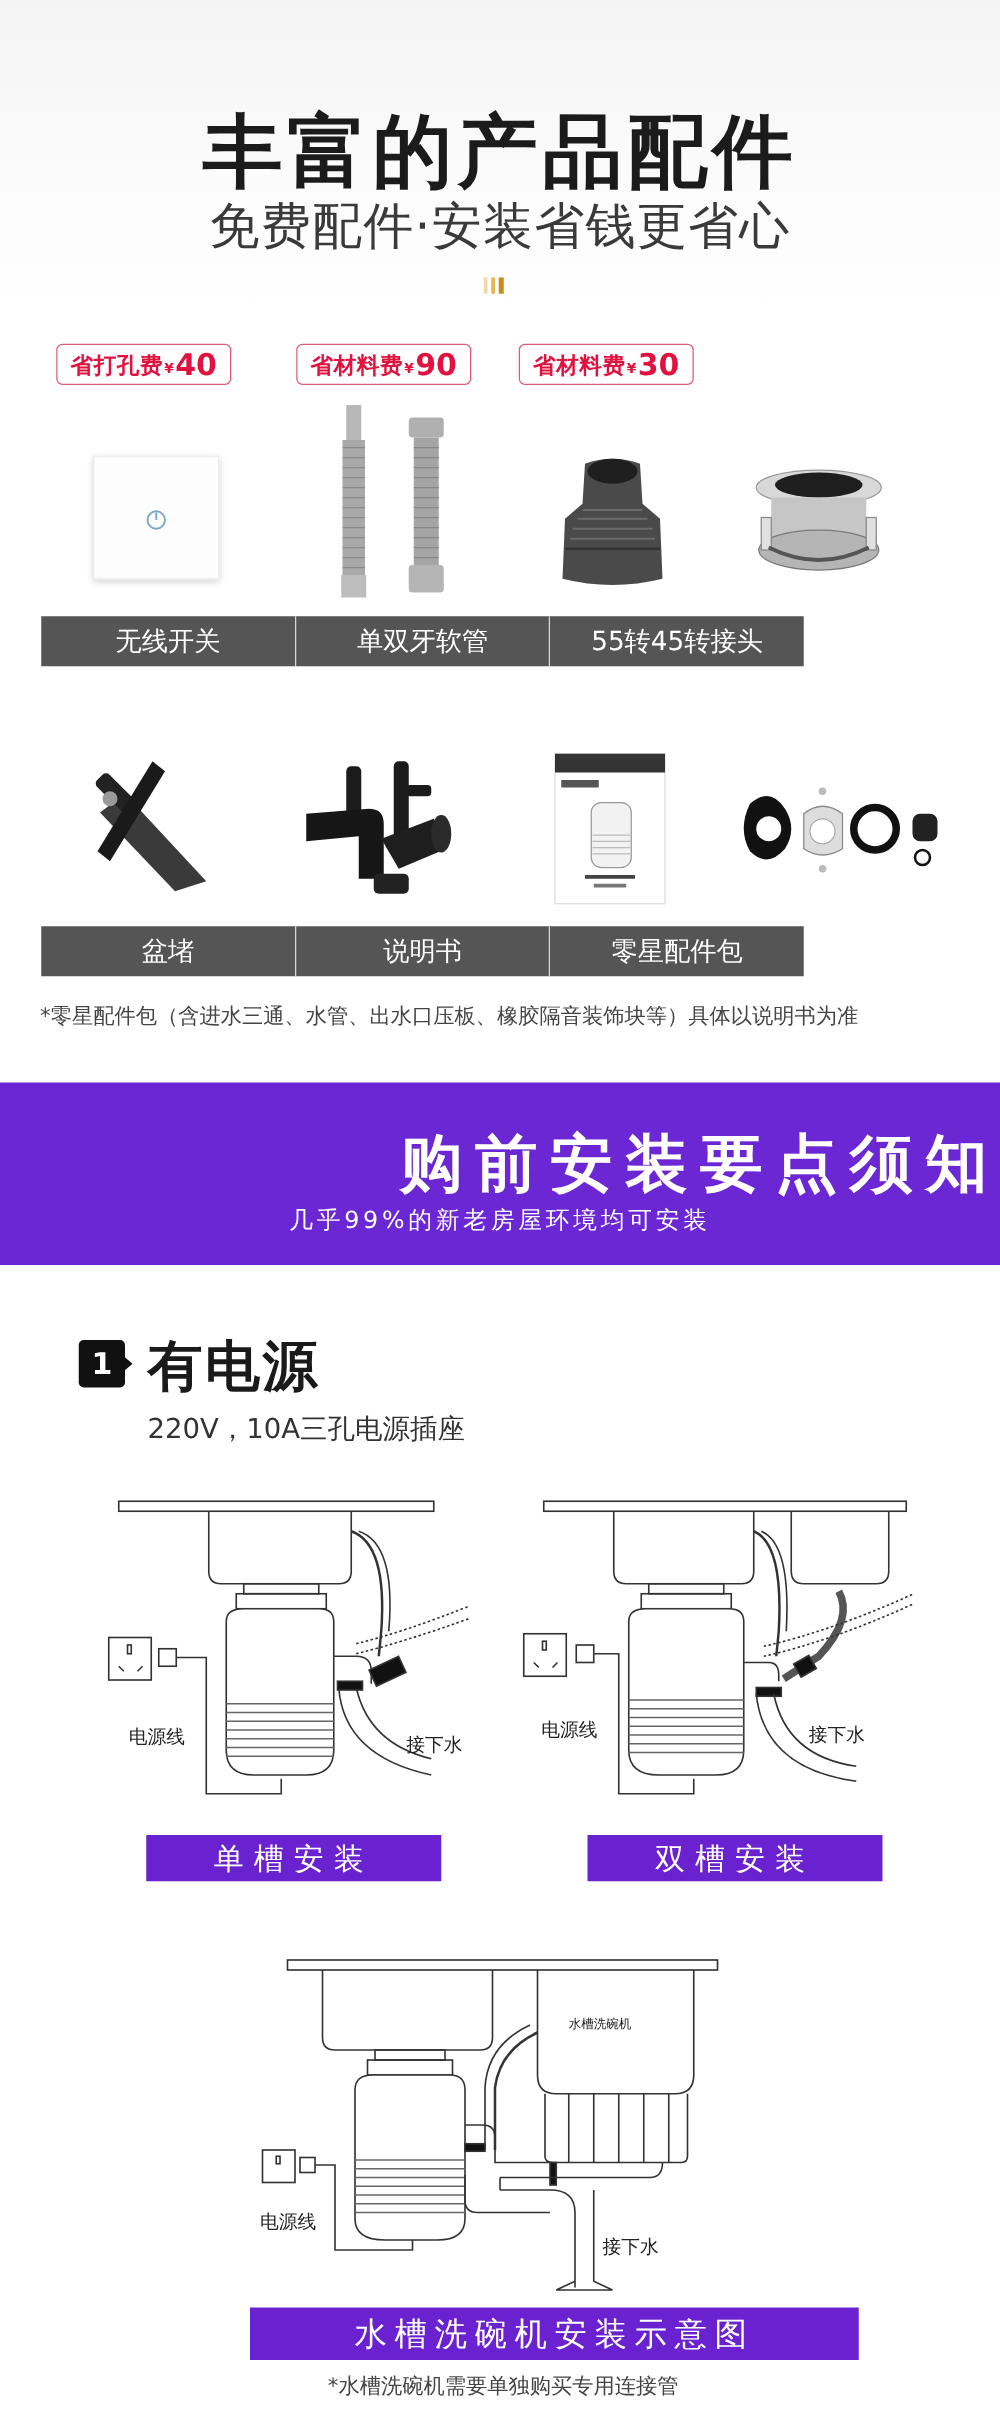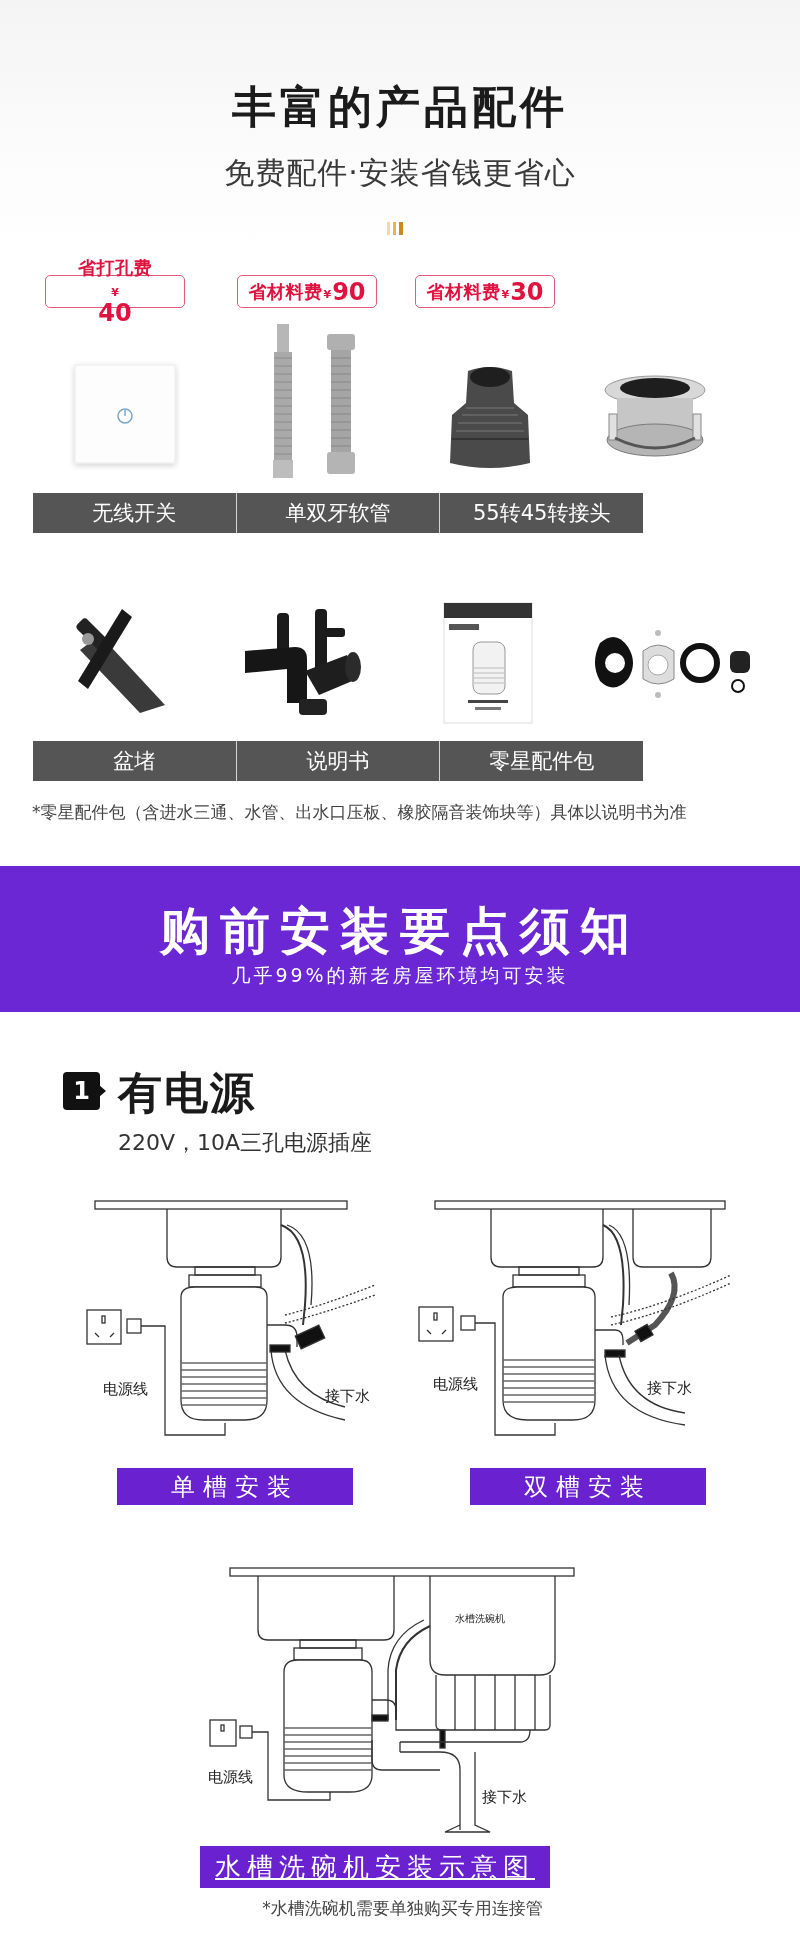--- a/index.html
+++ b/index.html
@@ -4,23 +4,23 @@
   <style>
     * { box-sizing: border-box; margin: 0; padding: 0; }
     html, body { width: 800px; height: 1937px; background: #ffffff; overflow: hidden; }
     body { position: relative; font-family: "DejaVu Sans", "Liberation Sans", sans-serif; color: #222; }
     .abs { position: absolute; }
 
     
     .hero { left: 0; top: 0; width: 800px; height: 255px;
       background: linear-gradient(#f4f4f4 0%, #fbfbfb 55%, #ffffff 100%); }
     .hero-title { left: 0; top: 78px; width: 800px; text-align: center;
-      font-size: 44px; font-weight: bold; color: #1b1b1b; letter-spacing: 4px; }
+      font-size: 64px; font-weight: bold; color: #1b1b1b; letter-spacing: 4px; }
     .hero-sub { left: 0; top: 153px; width: 800px; text-align: center;
-      font-size: 30px; color: #3a3a3a; letter-spacing: 1px; }
+      font-size: 40px; color: #3a3a3a; letter-spacing: 1px; }
     .accent { top: 222px; width: 3px; height: 13px; }
 
     
     .tag { top: 275px; height: 33px; border: 1.5px solid #e25b76; border-radius: 5px;
       background: #fff; display: flex; align-items: center; justify-content: center;
       color: #e0123f; font-weight: bold; white-space: nowrap; }
     .tag .t-txt { font-size: 18px; letter-spacing: 0.5px; }
     .tag .t-yen { font-size: 11px; margin: 6px 1px 0 1px; }
     .tag .t-amt { font-size: 24px; }
 
@@ -30,21 +30,21 @@
     
     .bar { left: 33px; width: 610px; height: 40px; display: flex; background: #555555; }
     .bar .cell { flex: 1; display: flex; align-items: center; justify-content: center;
       color: #fff; font-size: 21px; border-right: 1px solid #d6d6d6; }
     .bar .cell:last-child { border-right: none; }
 
     .note1 { left: 32px; top: 801px; width: 760px; font-size: 17px; color: #444; white-space: nowrap; }
 
     
     .banner { left: 0; top: 866px; width: 800px; height: 146px; background: #6c27d4; }
-    .banner-title { left: 0; top: 898px; width: 800px; text-align: center; color: #fff;
+    .banner-title { left: 0; top: 898px; width: 800px; text-align: right; color: #fff;
       font-size: 50px; font-weight: bold; letter-spacing: 10px; }
     .banner-sub { left: 0; top: 963px; width: 800px; text-align: center; color: #fff;
       font-size: 19px; letter-spacing: 3px; }
 
     
     .step-badge { left: 63px; top: 1072px; width: 37px; height: 38px; background: #111;
       border-radius: 4px; color: #fff; font-weight: bold; font-size: 24px;
       display: flex; align-items: center; justify-content: center; }
     .step-badge::after { content: ""; position: absolute; right: -6px; top: 13px;
       border-left: 7px solid #111; border-top: 6px solid transparent; border-bottom: 6px solid transparent; }
@@ -62,21 +62,21 @@
 </head>
 <body>
 
 <div class="abs hero"></div>
 <div class="abs hero-title">丰富的产品配件</div>
 <div class="abs hero-sub">免费配件·安装省钱更省心</div>
 <div class="abs accent" style="left:387px;background:#f3d9a8;"></div>
 <div class="abs accent" style="left:393px;background:#e7b552;"></div>
 <div class="abs accent" style="left:399px;background:#c98a1c;width:4px;"></div>
 
-<div class="abs tag" style="left:45px;width:140px;flex-direction:column;">
+<div class="abs tag" style="left:45px;width:140px;">
   <span class="t-txt">省打孔费</span>
     <span class="t-yen">¥</span>
     <span class="t-amt">40</span>
 </div>
 <div class="abs tag" style="left:237px;width:140px;">
   <span class="t-txt">省材料费</span>
     <span class="t-yen">¥</span>
     <span class="t-amt">90</span>
 </div>
 <div class="abs tag" style="left:415px;width:140px;">
@@ -345,14 +345,14 @@
     <path d="M172 180 L172 200 Q172 210 182 210 L240 210"></path>
     <rect x="10" y="160" width="26" height="26"></rect>
     <rect x="21" y="165" width="3" height="6"></rect>
     <rect x="40" y="166" width="12" height="12"></rect>
       <path d="M52 172 L68 172 L68 240 L130 240 L130 232"></path>
   </svg>
   <div class="abs diag-txt" style="left:255px;top:52px;font-size:10px;">水槽洗碗机</div>
   <div class="abs diag-txt" style="left:8px;top:208px;">电源线</div>
   <div class="abs diag-txt" style="left:282px;top:228px;">接下水</div>
 </div>
-<div class="abs diag-label" style="left:200px;top:1846px;width:350px;height:42px;font-size:26px;letter-spacing:6px;text-decoration:underline;">水槽洗碗机安装示意图</div>
+<div class="abs diag-label" style="left:200px;top:1846px;width:487px;height:42px;font-size:26px;letter-spacing:6px;">水槽洗碗机安装示意图</div>
 <div class="abs note2">*水槽洗碗机需要单独购买专用连接管</div>
 
 </body></html>

